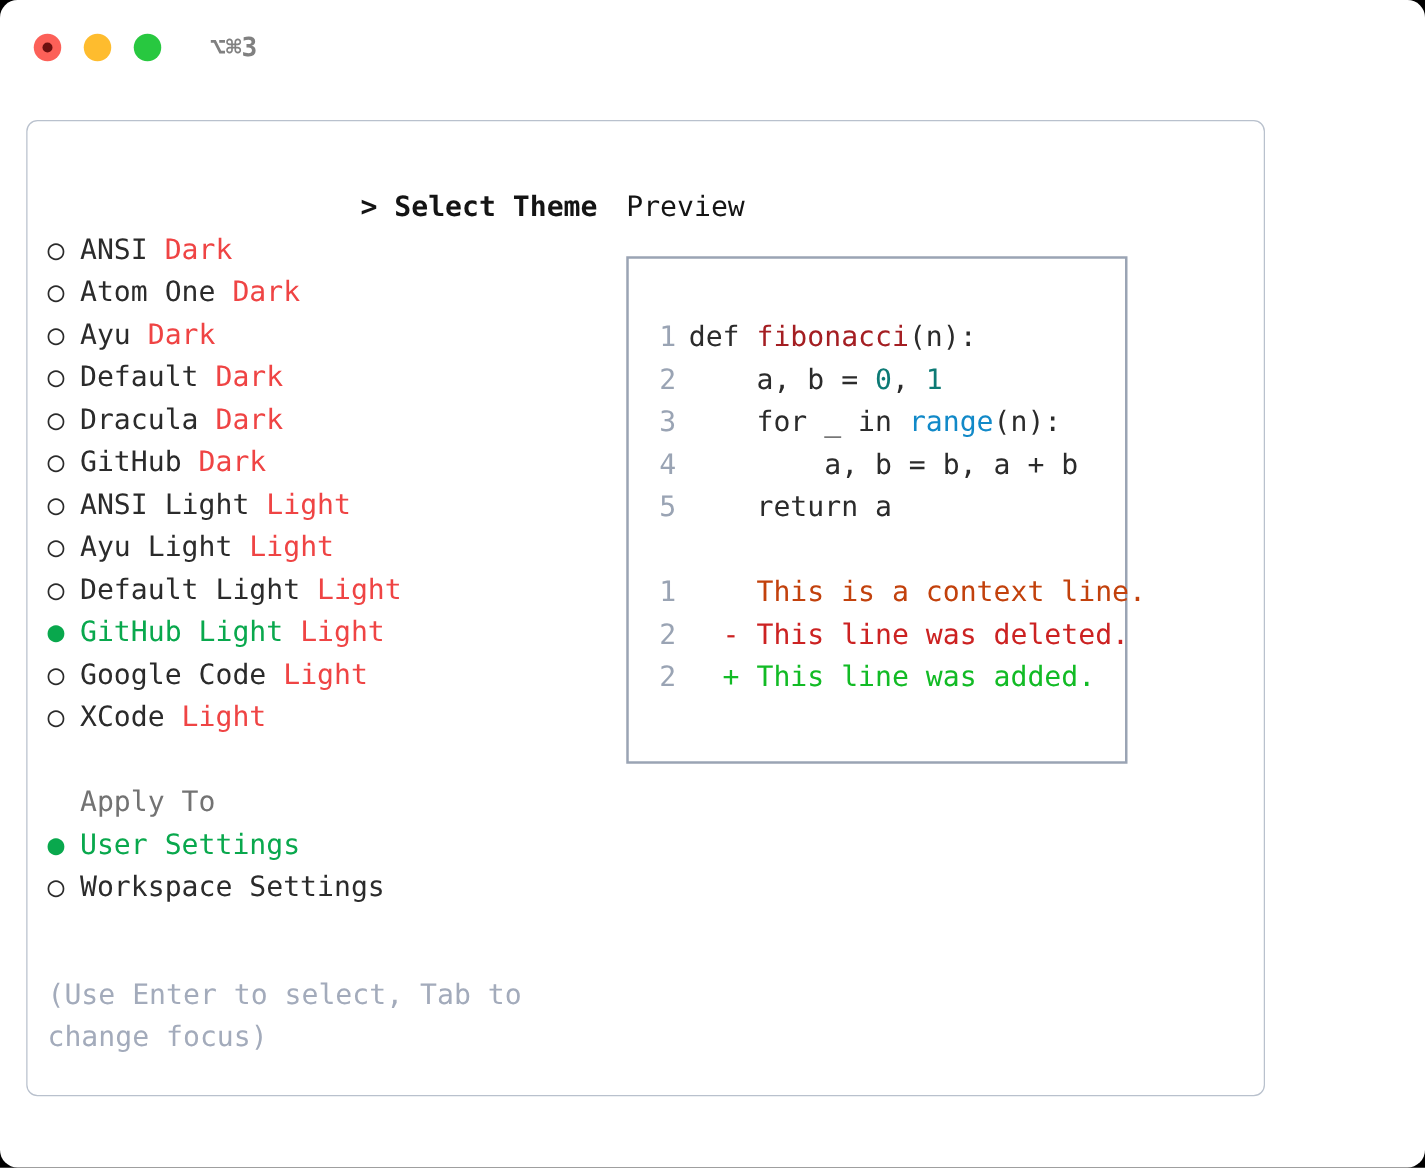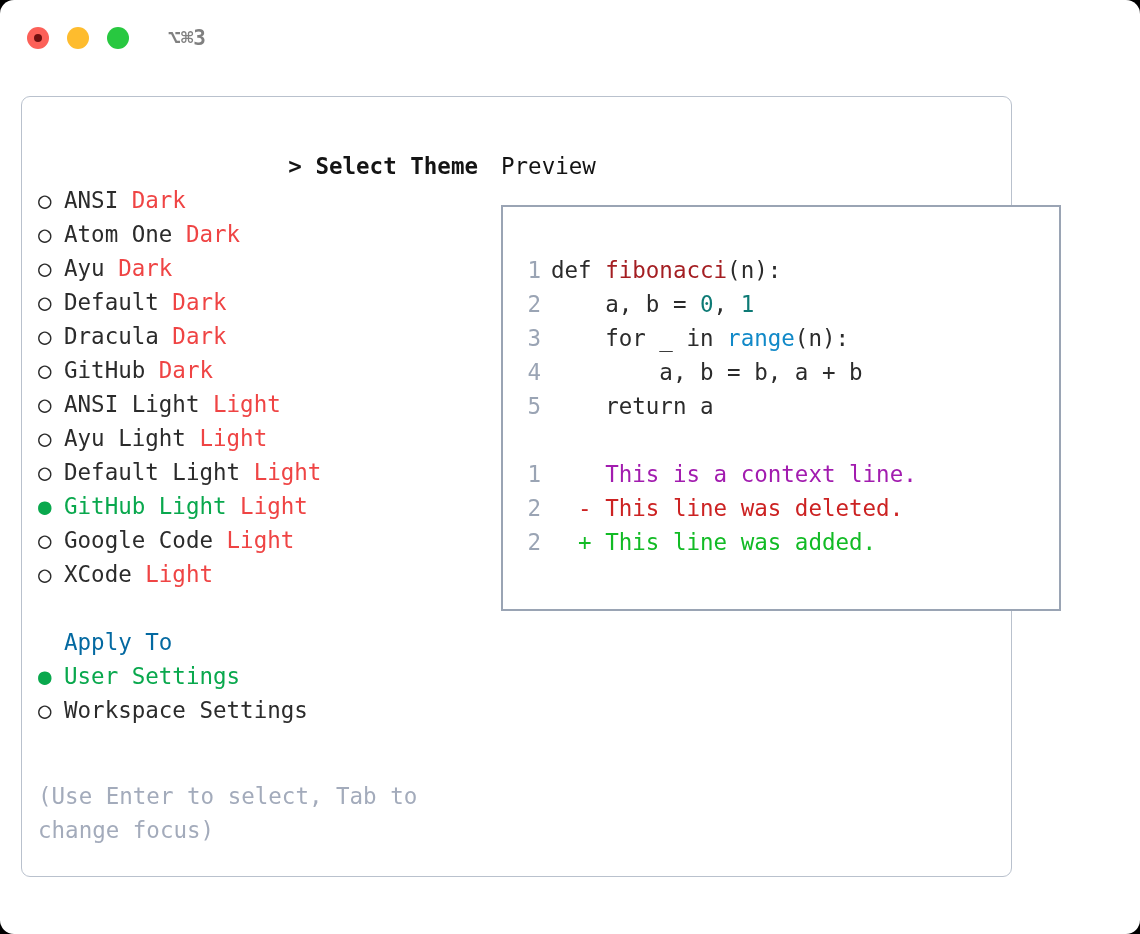--- a/index.html
+++ b/index.html
@@ -100,21 +100,21 @@
     font-weight: bold;
     color: #141414;
     text-align: right;
   }
   .spacer-row { height: 34px; }
 
   #apply-to-header {
     height: 34px;
     line-height: 34px;
     font-size: 22.5px;
-    color: #0369a1;
+    color: #737373;
     padding-left: 26px;
     white-space: pre;
   }
 
   #hint-text {
     margin-top: 52px;
     font-size: 22.5px;
     line-height: 34px;
     color: #a3abbb;
     width: 400px;
@@ -130,21 +130,21 @@
   }
   #preview-title {
     font-size: 22.5px;
     line-height: 34px;
     font-weight: normal;
     color: #141414;
     white-space: pre;
   }
   #preview-box {
     margin-top: 22px;
-    width: 560px;
+    width: 401px;
     height: 406px;
     box-sizing: border-box;
     border: 2px solid #9aa4b4;
     background: #ffffff;
     padding: 46px 0 0 0;
   }
   .code-line {
     height: 34px;
     line-height: 34px;
     font-size: 22.5px;
@@ -154,21 +154,21 @@
   .lineno {
     display: inline-block;
     width: 38px;
     text-align: right;
     color: #9aa4b4;
     margin-right: 10px;
   }
   .tok-func { color: #a41e22; }
   .tok-num  { color: #0d7a75; }
   .tok-builtin { color: #1189c8; text-align: center; }
-  .diff-context { color: #a21caf; }
+  .diff-context { color: #c2410c; }
   .diff-del { color: #cc2222; }
   .diff-add { color: #12bb25; }
   .code-gap { height: 34px; }
 </style>
 </head>
 <body>
 
 <div id="app-window">
 
   <div id="title-bar">

